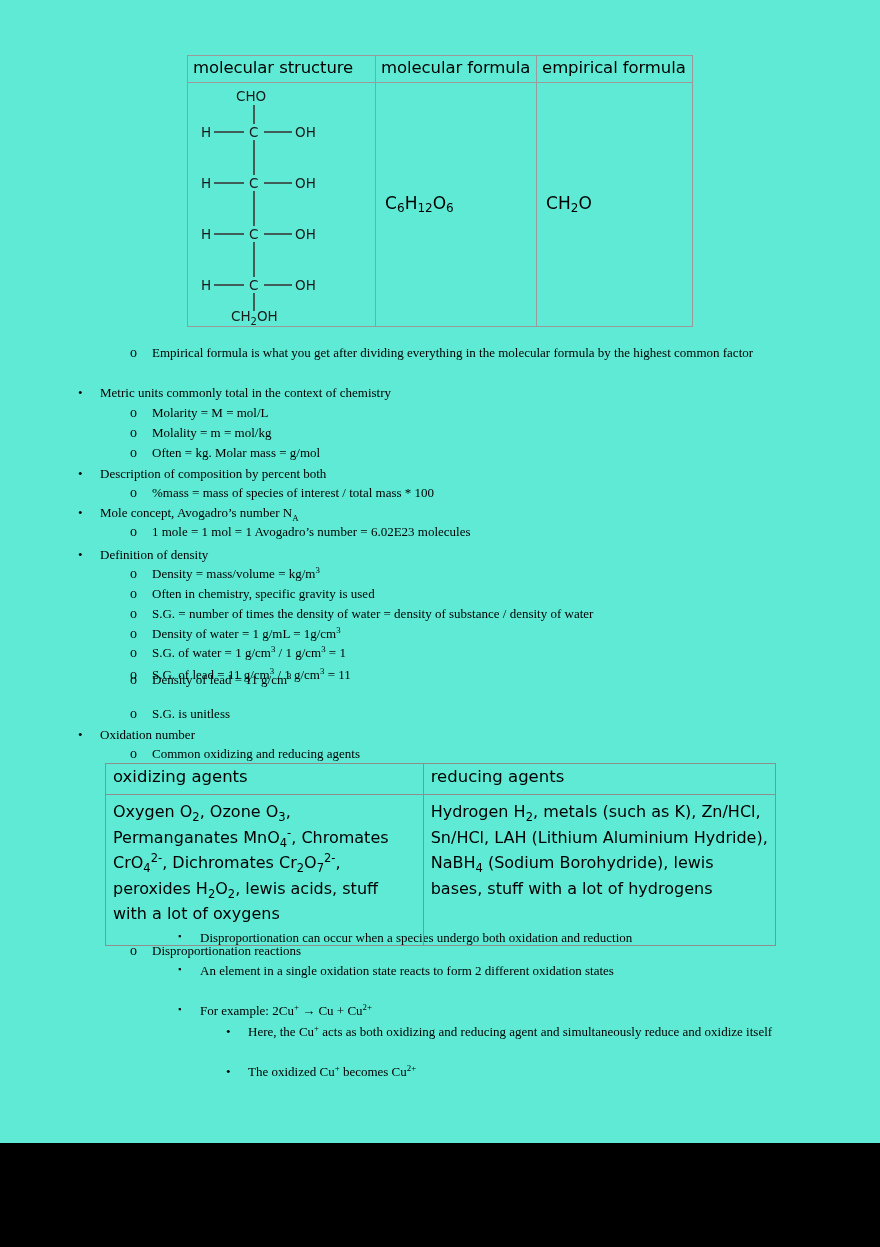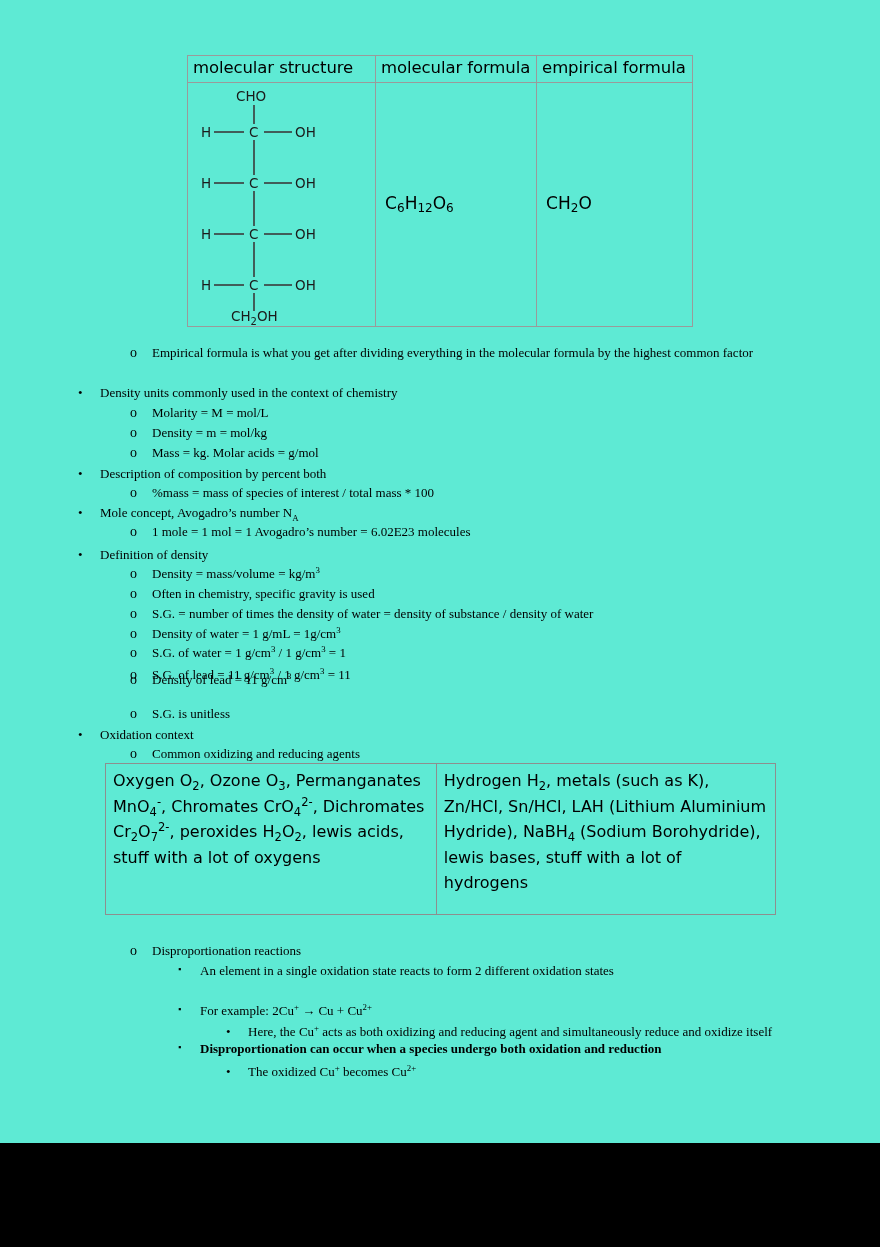--- a/index.html
+++ b/index.html
@@ -215,36 +215,36 @@
 
   <div class="outline">
 
     <div class="li lvl2" style="top:343px;">
       <span class="mk"></span>
       <span class="tx">Empirical formula is what you get after dividing everything in the molecular formula by the highest common factor</span>
     </div>
 
     <div class="li lvl1" style="top:383px;">
       <span class="mk"></span>
-      <span class="tx">Density units commonly used in the context of chemistry</span>
+      <span class="tx">Metric units commonly total in the context of chemistry</span>
     </div>
 
     <div class="li lvl2" style="top:403px;">
       <span class="mk"></span>
       <span class="tx">Molarity = M = mol/L</span>
     </div>
 
     <div class="li lvl2" style="top:423px;">
       <span class="mk"></span>
-      <span class="tx">Density = m = mol/kg</span>
+      <span class="tx">Molality = m = mol/kg</span>
     </div>
 
     <div class="li lvl2" style="top:443px;">
       <span class="mk"></span>
-      <span class="tx">Mass = kg. Molar acids = g/mol</span>
+      <span class="tx">Often = kg. Molar mass = g/mol</span>
     </div>
 
     <div class="li lvl1" style="top:464px;">
       <span class="mk"></span>
       <span class="tx">Description of composition by percent both</span>
     </div>
 
     <div class="li lvl2" style="top:483px;">
       <span class="mk"></span>
       <span class="tx">%mass = mass of species of interest / total mass * 100</span>
@@ -300,39 +300,39 @@
       <span class="tx">S.G. of lead = 11 g/cm<sup>3</sup> / 1 g/cm<sup>3</sup> = 11</span>
     </div>
 
     <div class="li lvl2" style="top:704px;">
       <span class="mk"></span>
       <span class="tx">S.G. is unitless</span>
     </div>
 
     <div class="li lvl1" style="top:725px;">
       <span class="mk"></span>
-      <span class="tx">Oxidation context</span>
+      <span class="tx">Oxidation number</span>
     </div>
 
     <div class="li lvl2" style="top:744px;">
       <span class="mk"></span>
       <span class="tx">Common oxidizing and reducing agents</span>
     </div>
 
     <div class="li lvl2" style="top:941px;">
       <span class="mk"></span>
       <span class="tx">Disproportionation reactions</span>
     </div>
 
     <div class="li lvl3" style="top:961px;">
       <span class="mk"></span>
       <span class="tx">An element in a single oxidation state reacts to form 2 different oxidation states</span>
     </div>
 
-    <div class="li lvl3" style="top:1039px;font-weight:bold;">
+    <div class="li lvl3" style="top:928px;">
       <span class="mk"></span>
       <span class="tx">Disproportionation can occur when a species undergo both oxidation and reduction</span>
     </div>
 
     <div class="li lvl3" style="top:1001px;">
       <span class="mk"></span>
       <span class="tx">For example: 2Cu<sup>+</sup> → Cu + Cu<sup>2+</sup></span>
     </div>
 
     <div class="li lvl4" style="top:1022px;">
@@ -342,20 +342,24 @@
 
     <div class="li lvl4" style="top:1062px;">
       <span class="mk"></span>
       <span class="tx">The oxidized Cu<sup>+</sup> becomes Cu<sup>2+</sup></span>
     </div>
 
   </div>
 
   <table class="table2">
     <tbody>
+      <tr class="t2-head">
+        <td class="t2-col-a">oxidizing agents</td>
+        <td class="t2-col-b">reducing agents</td>
+      </tr>
       <tr class="t2-body">
         <td>
           Oxygen O<sub>2</sub>, Ozone O<sub>3</sub>,
           Permanganates MnO<sub>4</sub><sup>-</sup>,
           Chromates CrO<sub>4</sub><sup>2-</sup>, Dichromates
           Cr<sub>2</sub>O<sub>7</sub><sup>2-</sup>, peroxides H<sub>2</sub>O<sub>2</sub>, lewis
           acids, stuff with a lot of oxygens
         </td>
         <td>
           Hydrogen H<sub>2</sub>, metals (such as K),

